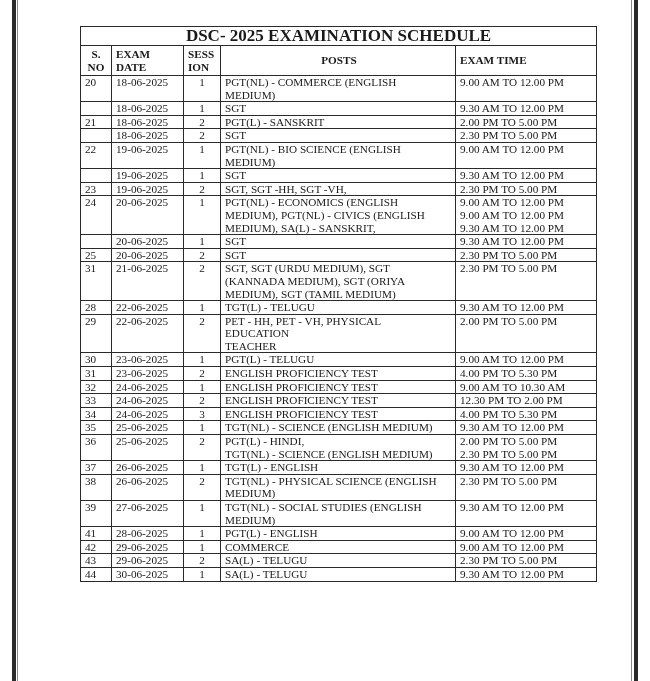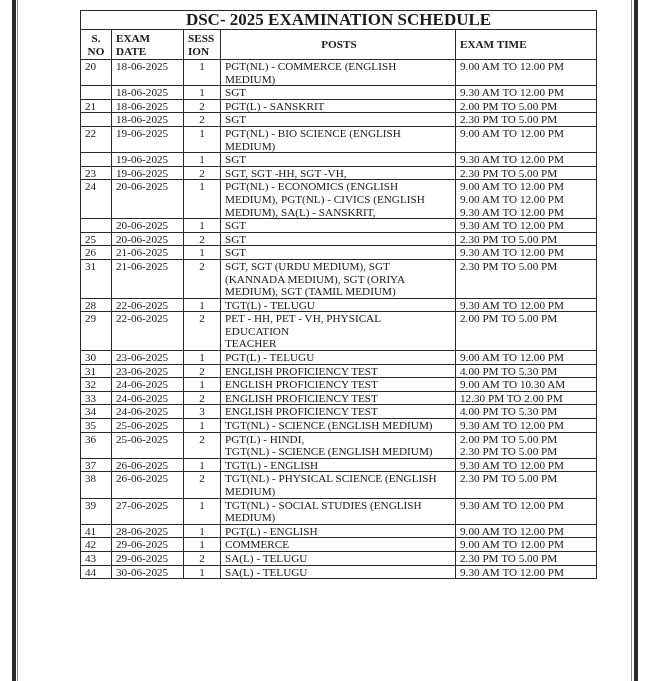--- a/index.html
+++ b/index.html
@@ -8,21 +8,21 @@
     font-family: "Liberation Serif", "DejaVu Serif", serif; color:#1a1a1a;
   }
   .edge { position:absolute; top:0; bottom:0; width:4px; background:#2a2a2a; }
   .edge.left { left:12px; }
   .edge.right { left:634px; }
   .edge.left::after, .edge.right::after { content:""; position:absolute; top:0; bottom:0; width:1px; background:#888; }
   .edge.left::after { left:5px; }
   .edge.right::after { left:-3px; }
 
   table.sched {
-    position:absolute; left:80px; top:10px; width:517px;
+    position:absolute; left:80px; top:26px; width:517px;
     border-collapse:collapse; font-size:11.2px; line-height:12.6px;
   }
   table.sched td, table.sched th {
     border:1px solid #2a2a2a; padding:0 4px; vertical-align:top;
   }
   th.title {
     font-size:17px; font-weight:bold; text-align:center; padding:1px 0 1px 0; line-height:18px;
   }
   tr.hdr th { font-weight:bold; font-size:11.2px; line-height:12.5px; padding:2px 4px 2px 4px; text-align:left; }
   tr.hdr th.c-sno { text-align:center; }
@@ -175,31 +175,20 @@
         <td class="c-date">20-06-2025</td>
         <td class="c-sess">2</td>
         <td class="c-posts">
           <span class="line">SGT</span>
         </td>
         <td class="c-time">
           <span class="line">2.30 PM TO 5.00 PM</span>
         </td>
       </tr>
       <tr>
-        <td class="c-sno">26</td>
-        <td class="c-date">21-06-2025</td>
-        <td class="c-sess">1</td>
-        <td class="c-posts">
-          <span class="line">SGT</span>
-        </td>
-        <td class="c-time">
-          <span class="line">9.30 AM TO 12.00 PM</span>
-        </td>
-      </tr>
-      <tr>
         <td class="c-sno mid">31</td>
         <td class="c-date mid">21-06-2025</td>
         <td class="c-sess mid">2</td>
         <td class="c-posts mid">
           <span class="line">SGT, SGT (URDU MEDIUM), SGT</span>
           <span class="line">(KANNADA MEDIUM), SGT (ORIYA</span>
           <span class="line">MEDIUM), SGT (TAMIL MEDIUM)</span>
         </td>
         <td class="c-time mid">
           <span class="line">2.30 PM TO 5.00 PM</span>

